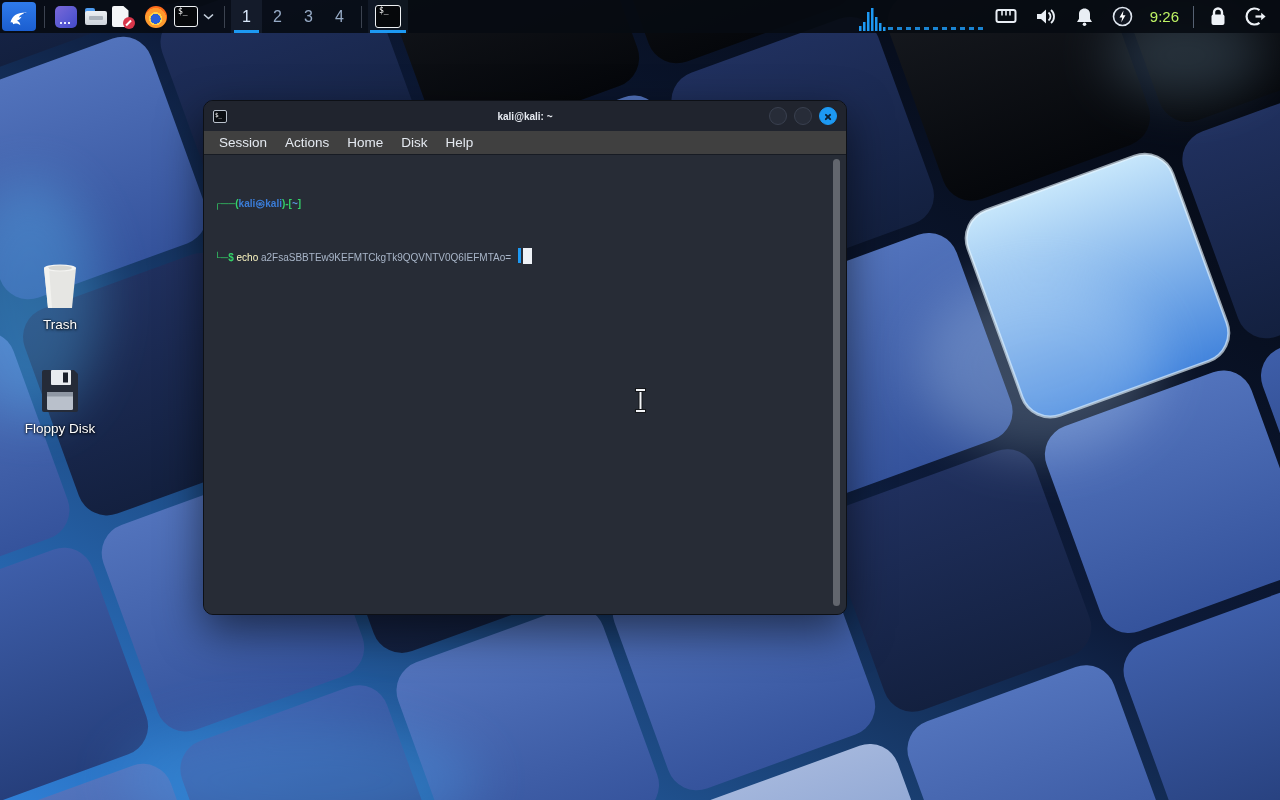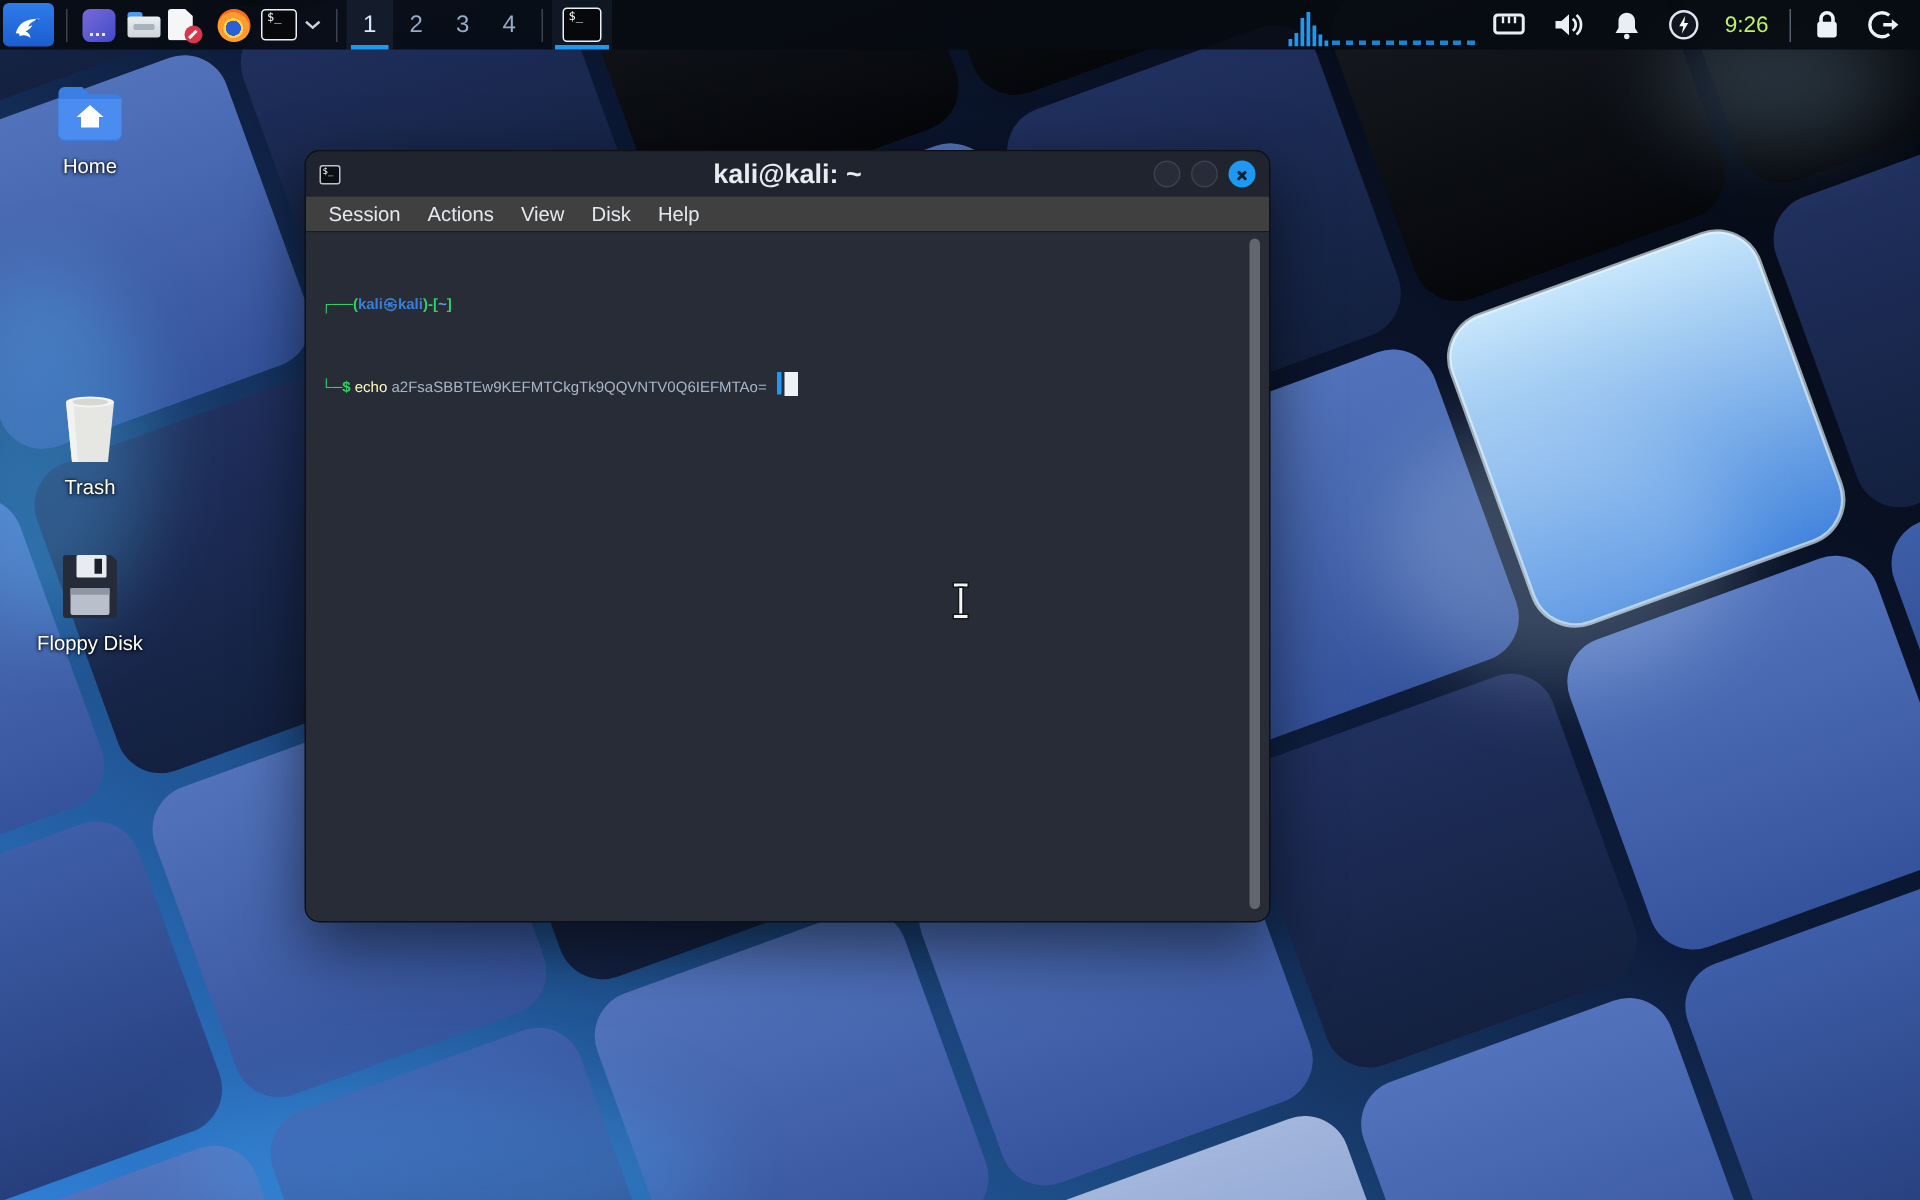--- a/index.html
+++ b/index.html
@@ -64,21 +64,21 @@
            align-items:center; gap:7px; z-index:10; }
   .dlabel { color:#fff; font-size:13.5px; text-shadow:0 1px 3px rgba(0,0,0,.95),0 0 2px rgba(0,0,0,.8); }
 
   
   .window { position:absolute; left:203px; top:100px; width:644px; height:515px; z-index:20;
             border-radius:10px; background:#272c36; border:1px solid #0d1016;
             box-shadow:0 16px 44px rgba(0,0,0,.55); overflow:hidden; }
   .titlebar { position:relative; height:30px; background:#20242e; display:flex;
               align-items:center; padding:0 9px; }
   .wtitle { position:absolute; left:0; right:0; text-align:center; color:#e8ecf2;
-            font-size:18px; font-weight:bold; }
+            font-size:10px; font-weight:bold; }
   .ticon { width:14px; height:13px; background:#0b0e13; border:1px solid #b9c1cc; border-radius:2px;
            color:#fff; font-family:"DejaVu Sans Mono",monospace; font-size:6px; line-height:7px;
            padding-left:1px; z-index:2; }
   .wbtns { margin-left:auto; display:flex; gap:7px; z-index:2; }
   .wbtn { width:18px; height:18px; border-radius:50%; background:#272c38; border:1px solid #3a4150; }
   .wbtn.close { background:#1d99f3; border-color:#1d99f3; position:relative; }
   .wbtn.close::before, .wbtn.close::after { content:""; position:absolute; left:4px; right:4px;
      top:7.5px; height:2.2px; background:#0c2136; border-radius:1px; }
   .wbtn.close::before { transform:rotate(45deg); }
   .wbtn.close::after { transform:rotate(-45deg); }
@@ -337,28 +337,20 @@
 
     <div class="sicon" style="margin-right:14px;">
       <svg width="21" height="21" viewBox="0 0 21 21">
         <path d="M14.5 4.2 A8 8 0 1 0 14.5 16.8" fill="none" stroke="#eef2f7" stroke-width="2.2"></path>
         <line x1="10.5" y1="10.5" x2="17.5" y2="10.5" stroke="#eef2f7" stroke-width="2.2"></line>
         <polygon points="16.2,6.8 20.6,10.5 16.2,14.2" fill="#eef2f7"></polygon>
       </svg>
     </div>
   </div>
 
-  <div class="dicon" style="left:10px; top:56px;">
-    <svg width="46" height="40" viewBox="0 0 46 40">
-      <path d="M2 6 a4 4 0 0 1 4-4 h12 l4 5 h18 a4 4 0 0 1 4 4 v23 a4 4 0 0 1-4 4 H6 a4 4 0 0 1-4-4 z" fill="#3b7fe4"></path>
-      <path d="M2 10 h42 v23 a4 4 0 0 1-4 4 H6 a4 4 0 0 1-4-4 z" fill="#4a8cf0"></path>
-      <path d="M23 14 l-9 8 h3 v7 h12 v-7 h3 z" fill="#ffffff"></path>
-    </svg>
-    <div class="dlabel">Home</div>
-  </div>
 
 
   <div class="dicon" style="left:10px; top:262px;">
     <svg width="44" height="48" viewBox="0 0 44 48">
       <path d="M6 6 L38 6 L34 46 L10 46 Z" fill="#e6e6e3"></path>
       <ellipse cx="22" cy="6" rx="16" ry="3.6" fill="#f4f4f2"></ellipse>
       <ellipse cx="22" cy="6" rx="12" ry="2.4" fill="#d7d7d3"></ellipse>
       <path d="M6 6 L10 46 L14 46 L11 6 Z" fill="#f2f2ef"></path>
     </svg>
     <div class="dlabel">Trash</div>
@@ -382,21 +374,21 @@
       <div class="wbtns">
         <div class="wbtn"></div>
         <div class="wbtn"></div>
         <div class="wbtn close"></div>
       </div>
     </div>
 
     <div class="menubar">
       <span class="mitem">Session</span>
       <span class="mitem">Actions</span>
-      <span class="mitem">View</span>
+      <span class="mitem">Home</span>
       <span class="mitem">Disk</span>
       <span class="mitem">Help</span>
     </div>
 
     <div class="term">
       <div><span class="pgreen">┌──(</span><span class="puser">kali㉿kali</span><span class="pgreen">)-[</span><span class="ppath">~</span><span class="pgreen">]</span></div>
       <div><span class="pgreen">└─$ </span><span class="pcmd">echo</span><span class="parg"> </span><span class="parg">a2FsaSBBTEw9KEFMTCkgTk9QQVNTV0Q6IEFMTAo=</span><span class="cur-bar"></span><span class="cur-block"></span></div>
     </div>
 
     <div class="scrollthumb"></div>

